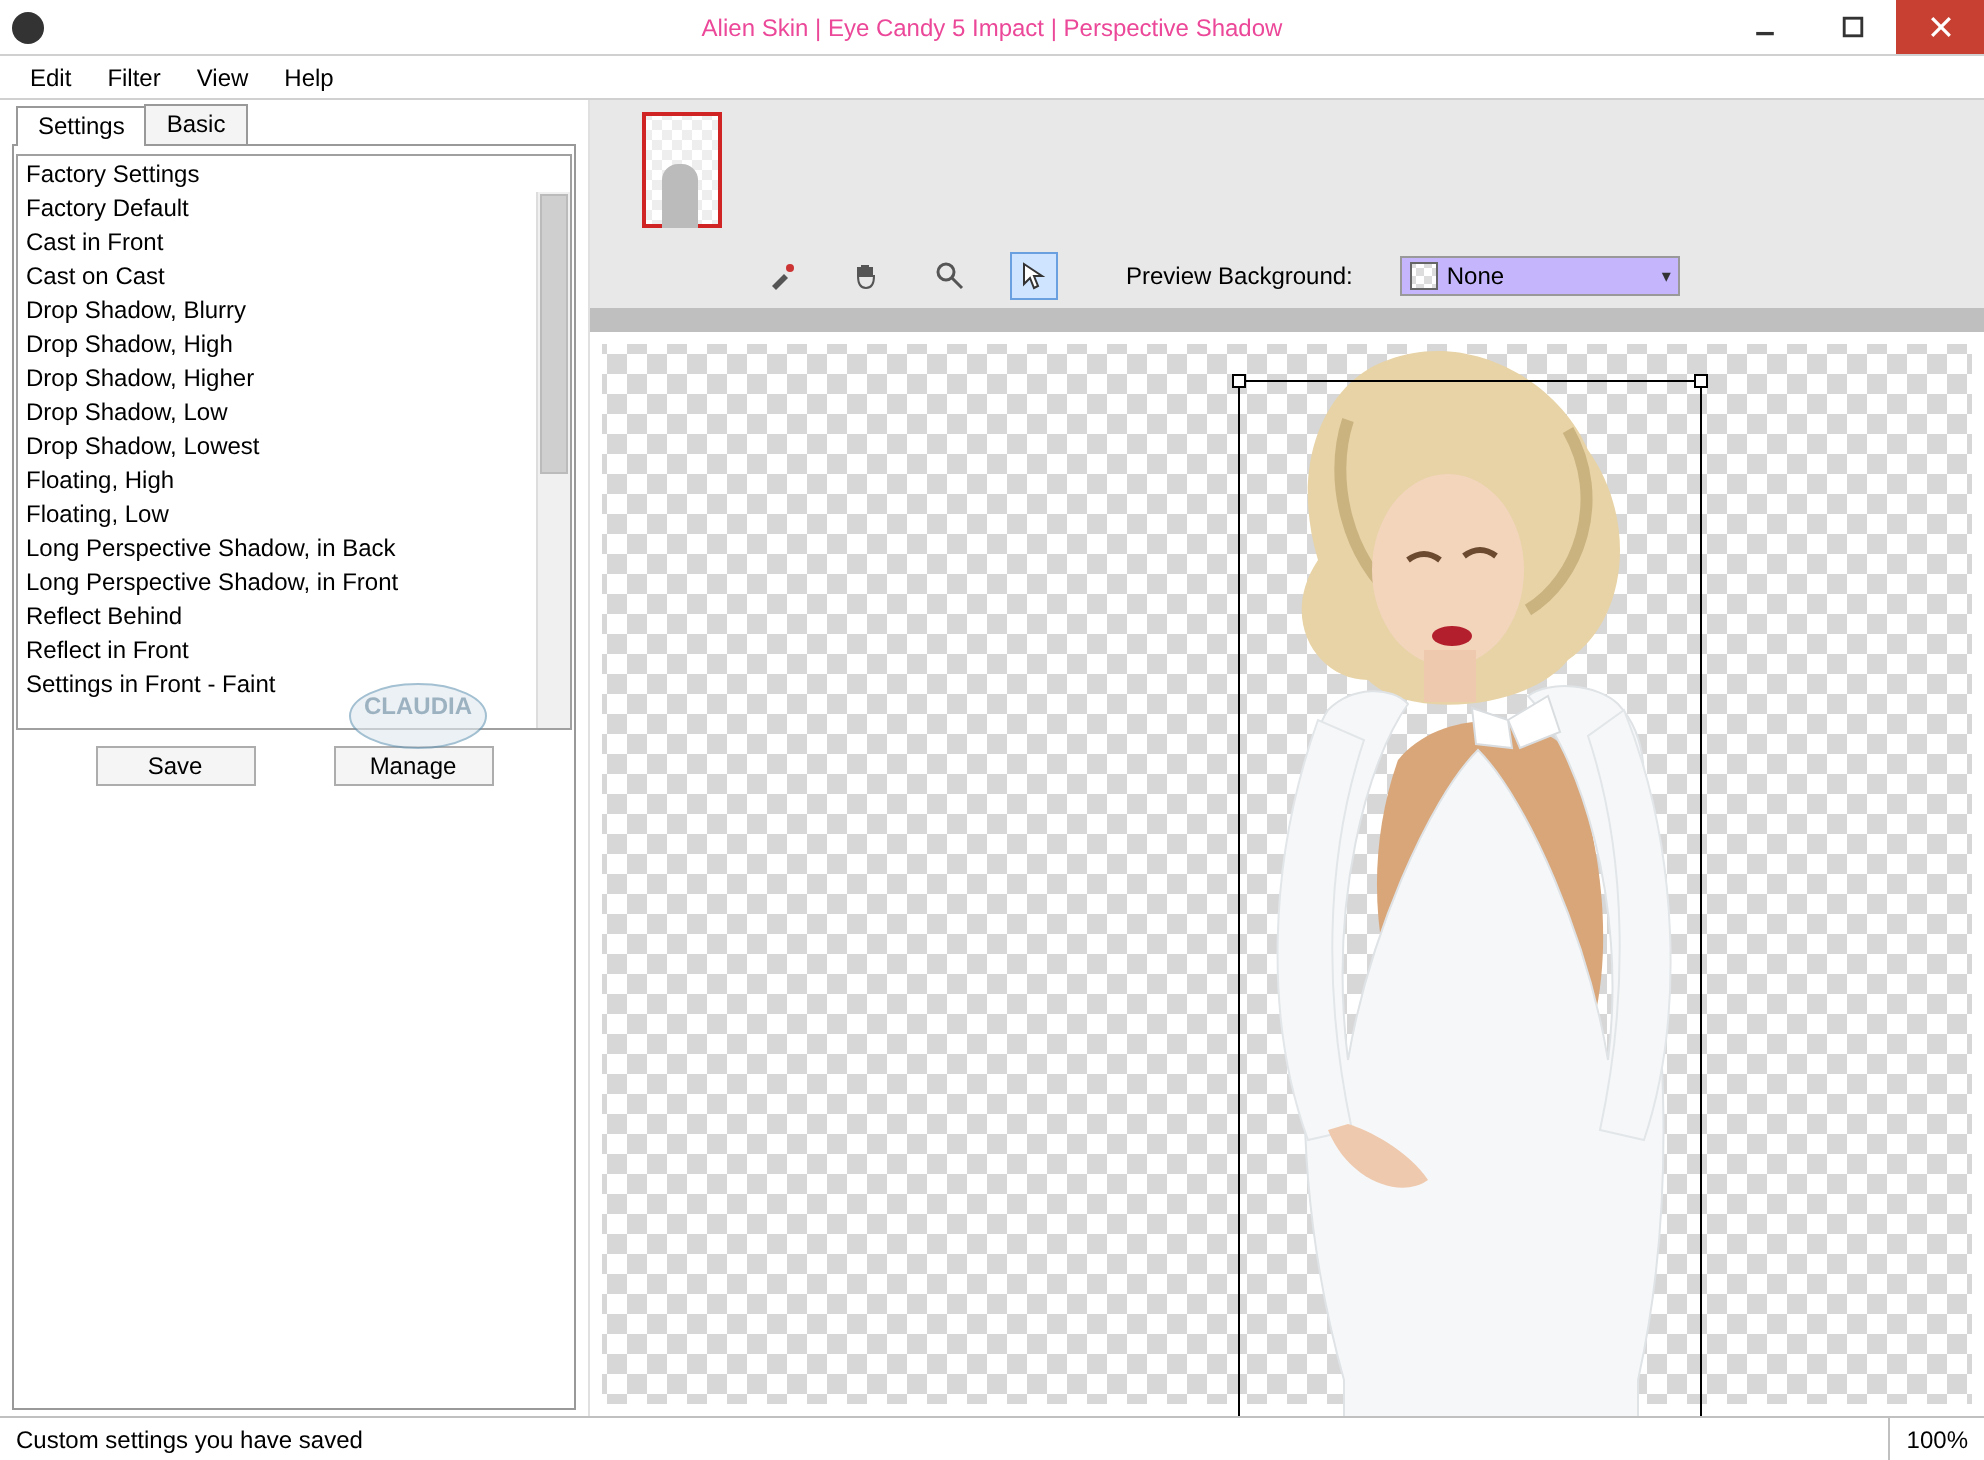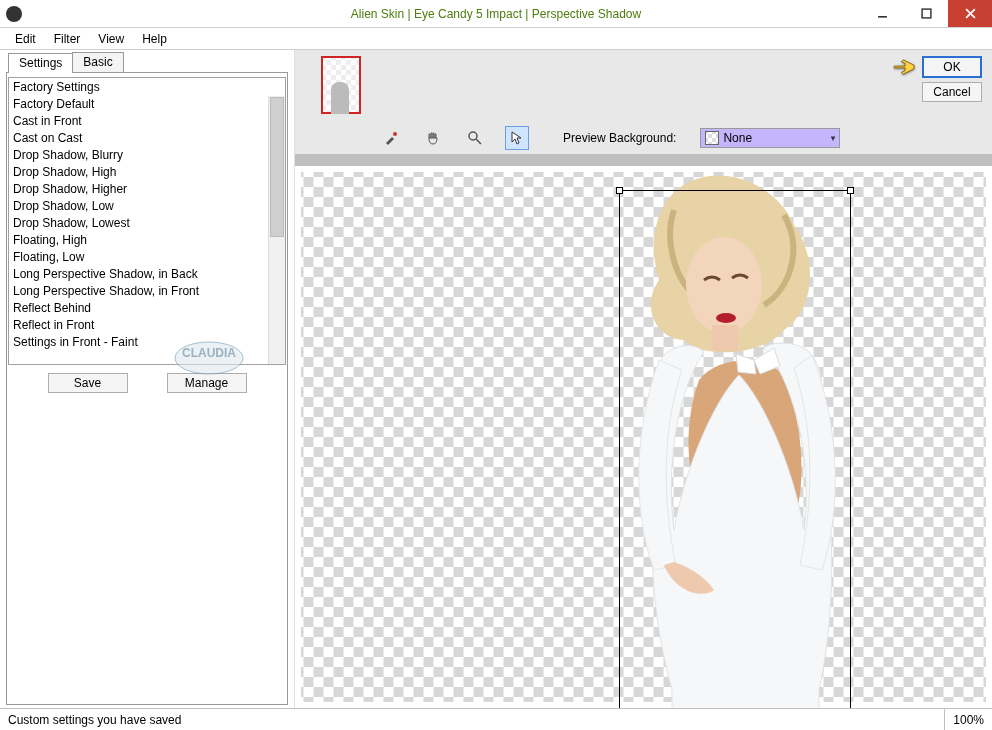--- a/index.html
+++ b/index.html
@@ -1,21 +1,21 @@
 <!DOCTYPE html>
 <html><head>
 <meta charset="utf-8">
 <style>
 * { box-sizing: border-box; margin: 0; padding: 0; font-family: "Segoe UI", Tahoma, sans-serif; font-size: 12px; }
 body { background: #fff; width: 992px; height: 730px; overflow: hidden; display: flex; flex-direction: column; }
 
 
 .titlebar { height: 28px; background: #fff; border-bottom: 1px solid #d0d0d0; display: flex; align-items: center; position: relative; }
 .titlebar .icon { width: 16px; height: 16px; margin-left: 6px; background: #333; border-radius: 50%; }
-.titlebar .title { position: absolute; left: 50%; transform: translateX(-50%); color: #4d7c0f; font-size: 12px; }
+.titlebar .title { position: absolute; left: 50%; transform: translateX(-50%); color: #ec4899; font-size: 12px; }
 .winbtns { margin-left: auto; display: flex; height: 100%; }
 .winbtn { width: 44px; height: 100%; display: flex; align-items: center; justify-content: center; background: #fff; cursor: default; }
 .winbtn.close { background: #c84031; color: #fff; }
 .winbtn svg { width: 11px; height: 11px; }
 
 
 .menubar { height: 22px; display: flex; align-items: center; padding-left: 6px; border-bottom: 1px solid #d0d0d0; }
 .menubar .item { padding: 2px 9px; cursor: default; }
 
 
@@ -157,31 +157,20 @@
         <button>Manage</button>
       </div>
     </div>
   </div>
 
   <div class="rightpanel">
     <div class="toprow">
       <div class="thumb-preview">
           <div class="shade"></div>
         </div>
-      <div class="okcancel">
-        <div class="okwrap">
-          <span class="hand-pointer" style="position:static; display:inline-block; width:28px; height:18px;">
-            <svg viewBox="0 0 30 20">
-                <path d="M2 9 L14 9 L14 6 L10 4 L12 2 L24 8 L24 12 L12 18 L10 16 L14 14 L14 11 L2 11 Z" fill="#ffd040" stroke="#7a5a10" stroke-width="1"></path>
-              </svg>
-          </span>
-          <button class="ok">OK</button>
-        </div>
-        <button class="cancel">Cancel</button>
-      </div>
     </div>
     <div class="toolstrip">
       <div class="toolbtn">
           <svg viewBox="0 0 16 16">
             <path d="M3 13 L9 7 L11 9 L5 15 Z" fill="#555"></path>
             <circle cx="12" cy="4" r="2" fill="#c33"></circle>
           </svg>
         </div>
       <div class="toolbtn">
           <svg viewBox="0 0 16 16">

